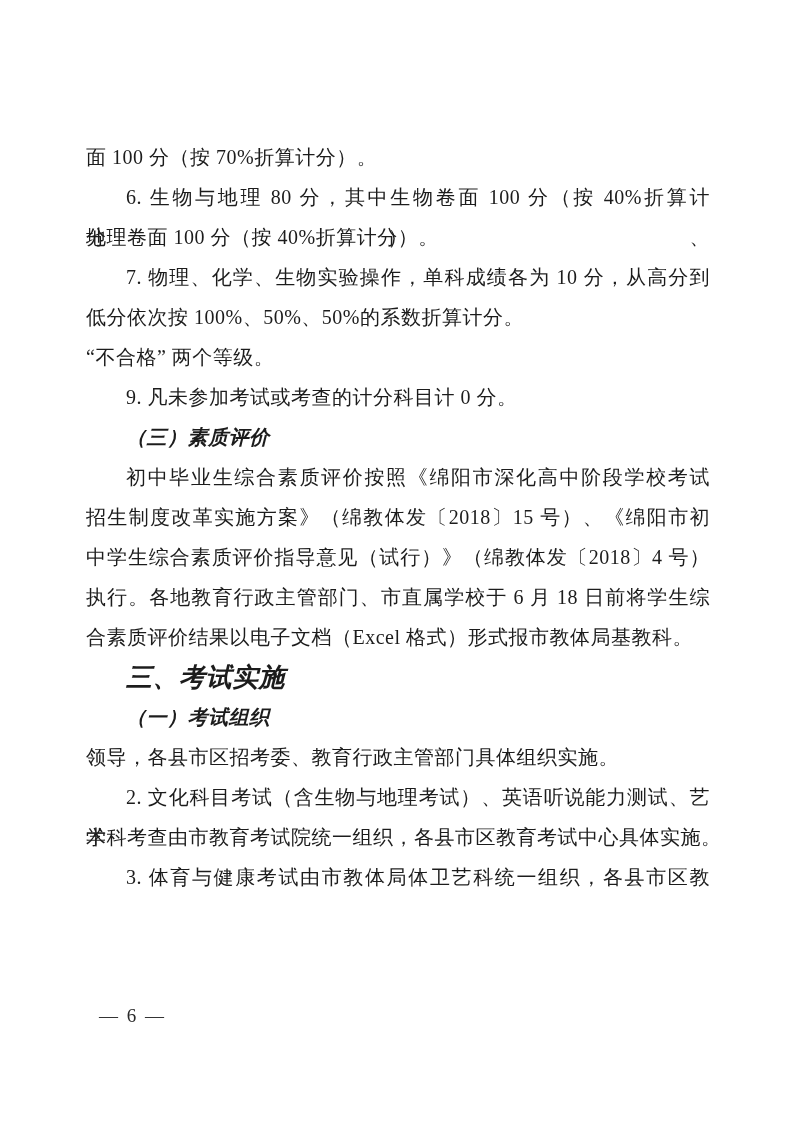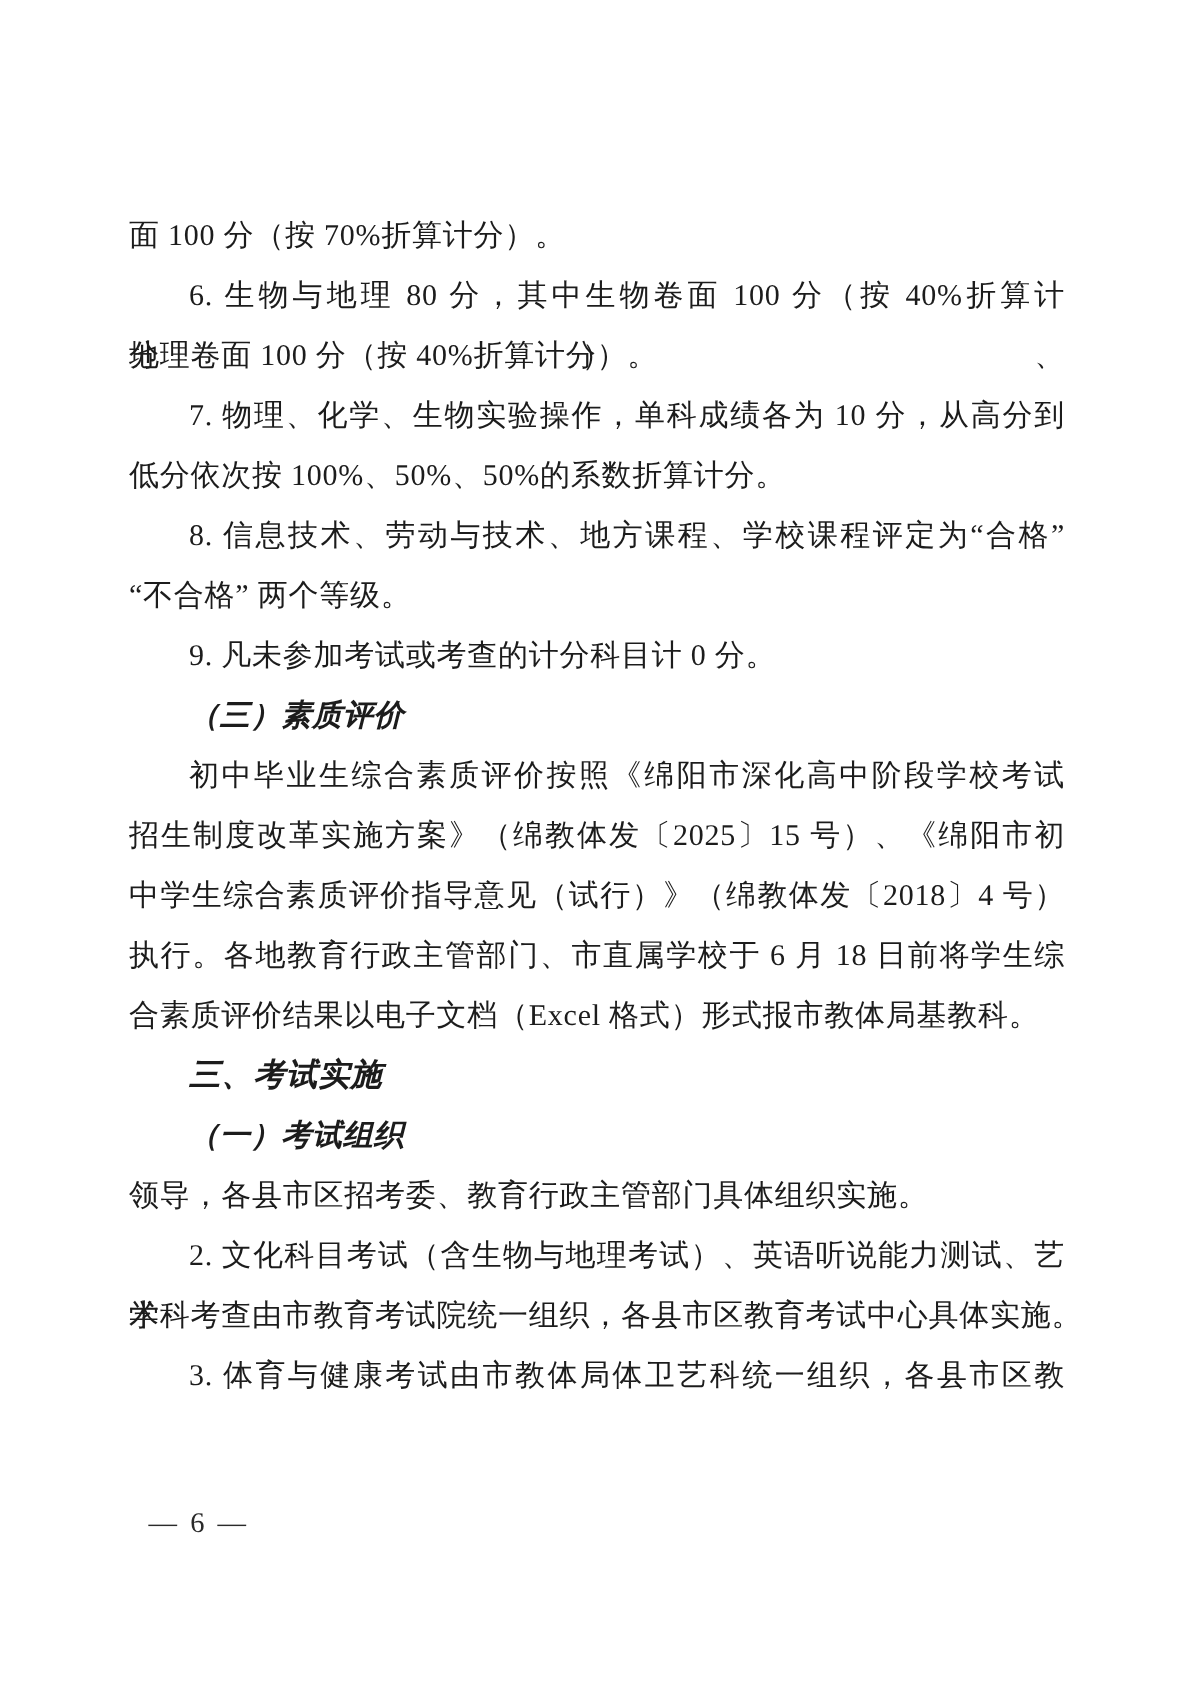--- a/index.html
+++ b/index.html
@@ -41,21 +41,21 @@
   .line.indent.fill {
     padding-left: 0;
     text-indent: 40px;
   }
   .line.bold {
     font-weight: bold;
     font-style: italic;
   }
   .line.sans {
     font-family: "Liberation Sans", "DejaVu Sans", sans-serif;
-    font-size: 21px;
+    font-size: 26px;
   }
   .footer {
     position: absolute;
     left: 99px;
     top: 1002px;
     font-size: 19px;
     line-height: 28px;
     color: #2a2a2a;
     letter-spacing: 2px;
     font-family: "Liberation Serif", "DejaVu Serif", serif;
@@ -64,26 +64,25 @@
 </head>
 <body>
 
 <div class="page">
   <div class="doc-body">
       <div class="line">面 100 分（按 70%折算计分）。</div>
       <div class="line indent fill">6. 生物与地理 80 分，其中生物卷面 100 分（按 40%折算计分）、</div>
       <div class="line">地理卷面 100 分（按 40%折算计分）。</div>
       <div class="line indent fill">7. 物理、化学、生物实验操作，单科成绩各为 10 分，从高分到</div>
       <div class="line">低分依次按 100%、50%、50%的系数折算计分。</div>
-      <div class="line indent fill">8. 信息技术、劳动与技术、地方课程、学校课程评定为“合格”</div>
       <div class="line">“不合格” 两个等级。</div>
       <div class="line indent">9. 凡未参加考试或考查的计分科目计 0 分。</div>
       <div class="line indent bold">（三）素质评价</div>
       <div class="line indent fill">初中毕业生综合素质评价按照《绵阳市深化高中阶段学校考试</div>
-      <div class="line fill">招生制度改革实施方案》（绵教体发〔2025〕15 号）、《绵阳市初</div>
+      <div class="line fill">招生制度改革实施方案》（绵教体发〔2018〕15 号）、《绵阳市初</div>
       <div class="line fill">中学生综合素质评价指导意见（试行）》（绵教体发〔2018〕4 号）</div>
       <div class="line fill">执行。各地教育行政主管部门、市直属学校于 6 月 18 日前将学生综</div>
       <div class="line">合素质评价结果以电子文档（Excel 格式）形式报市教体局基教科。</div>
       <div class="line indent bold sans">三、考试实施</div>
       <div class="line indent bold">（一）考试组织</div>
       <div class="line">领导，各县市区招考委、教育行政主管部门具体组织实施。</div>
       <div class="line indent fill">2. 文化科目考试（含生物与地理考试）、英语听说能力测试、艺术</div>
       <div class="line">学科考查由市教育考试院统一组织，各县市区教育考试中心具体实施。</div>
       <div class="line indent fill">3. 体育与健康考试由市教体局体卫艺科统一组织，各县市区教</div>
     </div>

